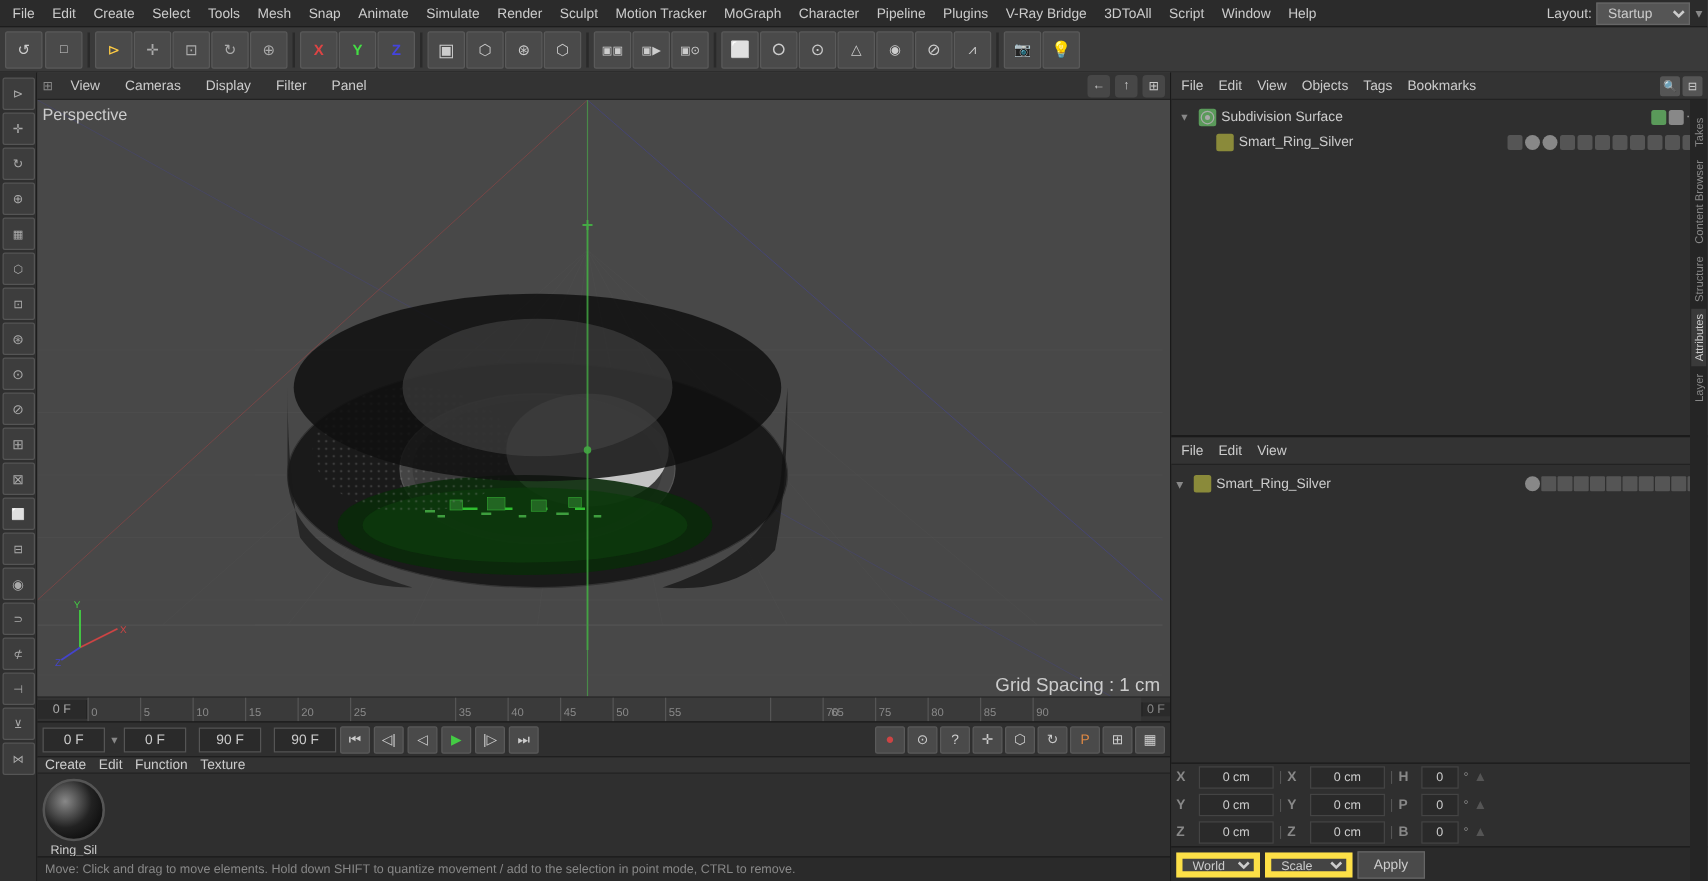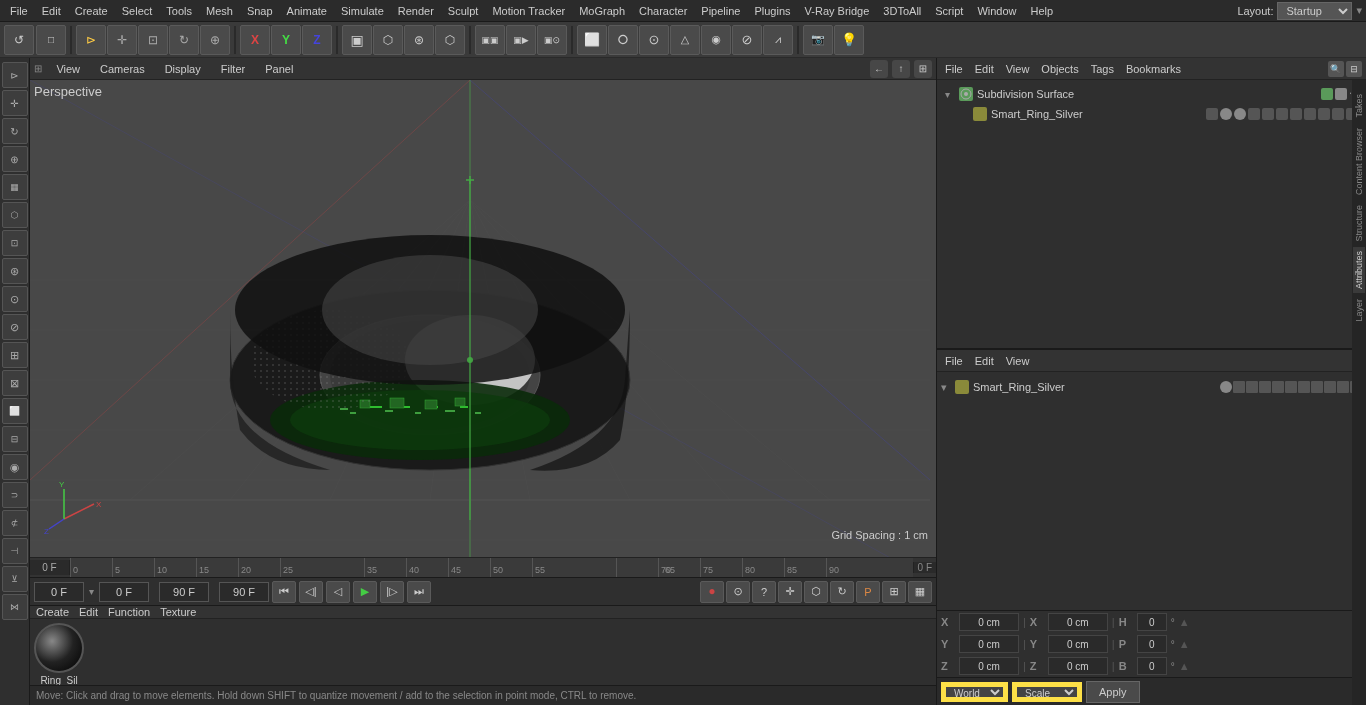--- a/index.html
+++ b/index.html
@@ -32,21 +32,21 @@
     #viewport-container { flex: 1; background: #404040; position: relative; display: flex; flex-direction: column; }
     #viewport-header { display: flex; align-items: center; background: #333; height: 22px; border-bottom: 1px solid #222; padding: 0 4px; gap: 8px; }
     #viewport-header .header-btn { padding: 1px 6px; cursor: pointer; color: #ccc; font-size: 11px; }
     #viewport-icons { margin-left: auto; display: flex; gap: 4px; }
     #viewport { flex: 1; background: #4a4a4a; position: relative; overflow: hidden; }
     
     
     #grid-canvas { position: absolute; inset: 0; width: 100%; height: 100%; }
     
     #viewport-label { position: absolute; top: 4px; left: 4px; color: #ccc; font-size: 13px; }
-    #grid-spacing { position: absolute; bottom: 16px; right: 8px; color: #ccc; font-size: 11px; }
+    #grid-spacing { position: absolute; bottom: 0; right: 8px; color: #ccc; font-size: 15px; }
     #axes { position: absolute; bottom: 20px; left: 20px; }
 
     
     #timeline { background: #333; height: 20px; border-top: 1px solid #222; display: flex; align-items: center; overflow: hidden; }
     #timeline-ruler { flex: 1; display: flex; align-items: center; height: 100%; background: #3a3a3a; position: relative; }
     .ruler-mark { position: absolute; top: 0; height: 100%; border-left: 1px solid #555; display: flex; align-items: flex-end; padding-bottom: 2px; font-size: 9px; color: #888; padding-left: 2px; }
     #frame-display { width: 40px; background: #2a2a2a; color: #aaa; text-align: center; padding: 2px; font-size: 10px; border-right: 1px solid #222; }
 
     
     #playback-bar { display: flex; align-items: center; background: #2f2f2f; height: 28px; border-top: 1px solid #1a1a1a; padding: 0 4px; gap: 3px; }

